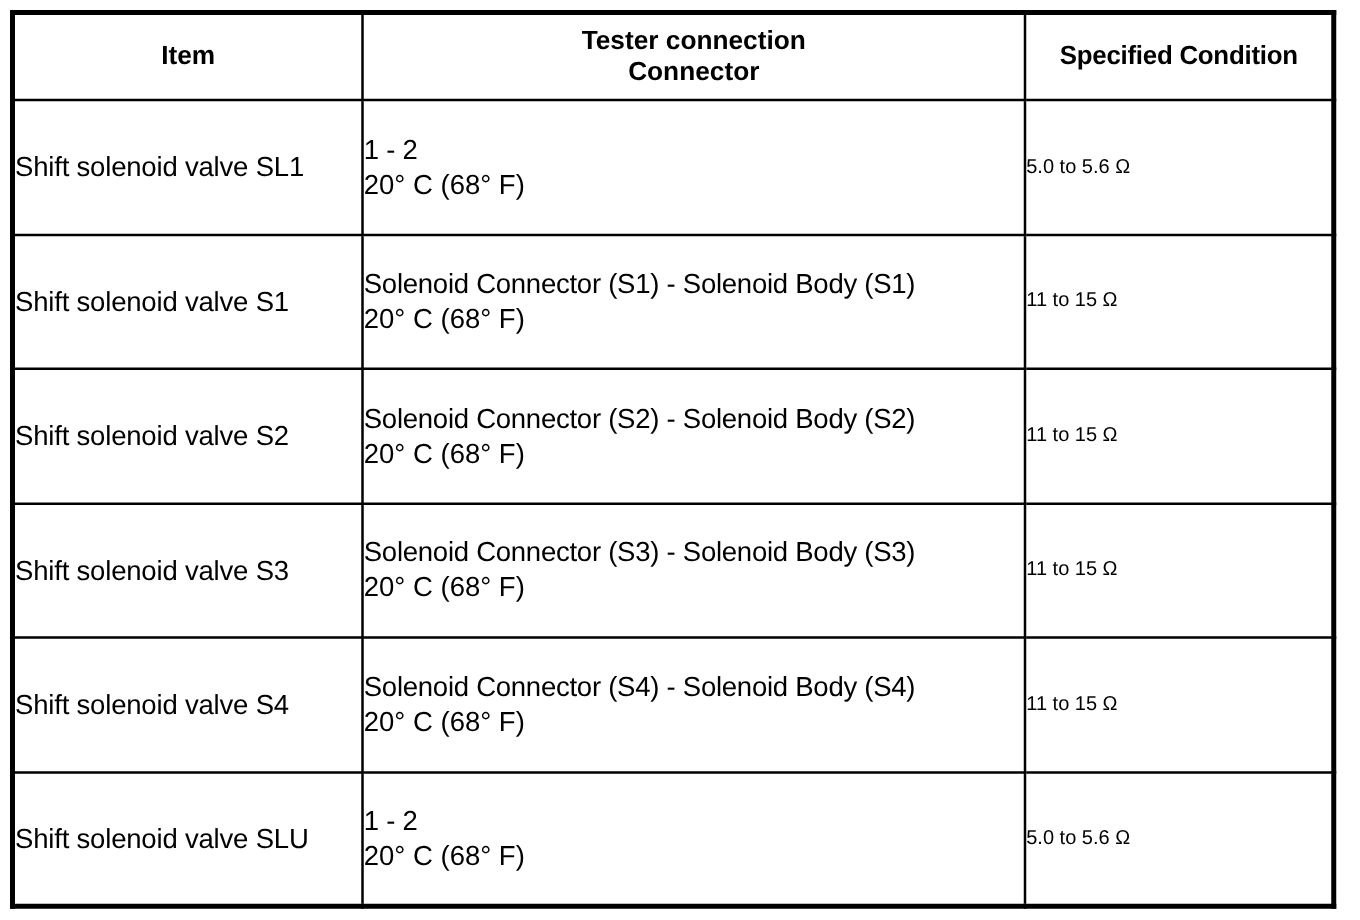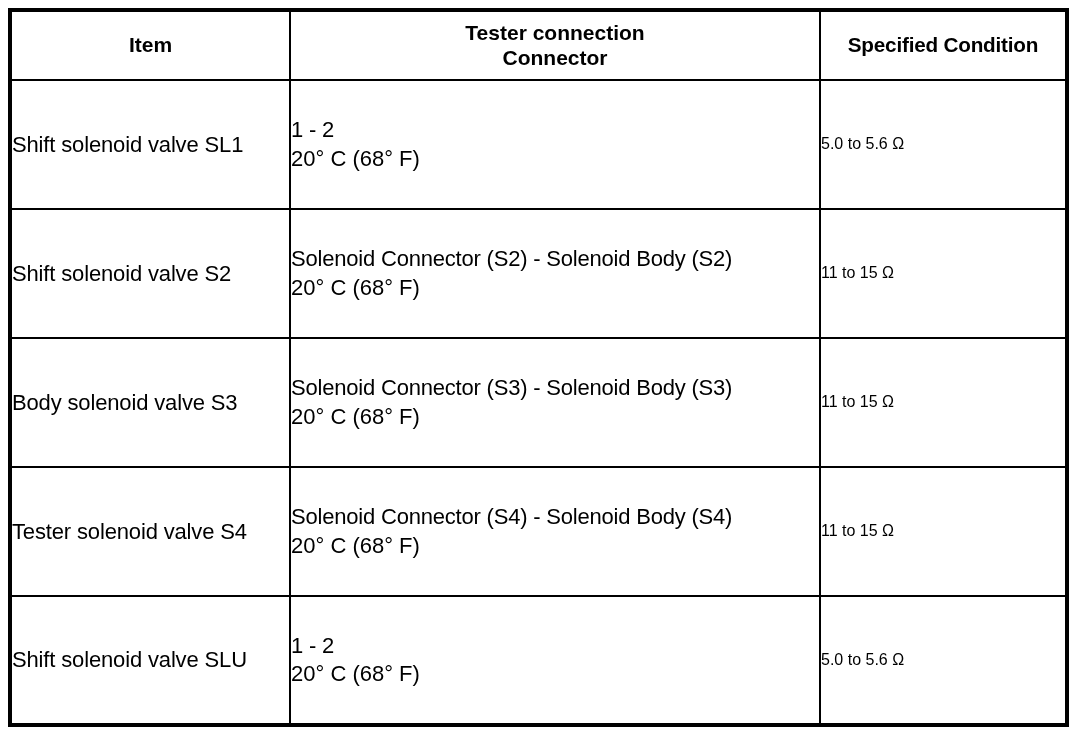--- a/index.html
+++ b/index.html
@@ -124,41 +124,49 @@
 
       <tr>
         <td class="cell-item">Shift solenoid valve SL1</td>
         <td class="cell-cond">
           <span class="cond-line1">1 - 2</span>
           <span class="cond-line2">20° C (68° F)</span>
         </td>
         <td class="cell-spec">5.0 to 5.6 Ω</td>
       </tr>
 
+      <tr>
+        <td class="cell-item">Shift solenoid valve S1</td>
+        <td class="cell-cond">
+          <span class="cond-line1">Solenoid Connector (S1) - Solenoid Body (S1)</span>
+          <span class="cond-line2">20° C (68° F)</span>
+        </td>
+        <td class="cell-spec">11 to 15 Ω</td>
+      </tr>
 
       <tr>
         <td class="cell-item">Shift solenoid valve S2</td>
         <td class="cell-cond">
           <span class="cond-line1">Solenoid Connector (S2) - Solenoid Body (S2)</span>
           <span class="cond-line2">20° C (68° F)</span>
         </td>
         <td class="cell-spec">11 to 15 Ω</td>
       </tr>
 
       <tr>
-        <td class="cell-item">Body solenoid valve S3</td>
+        <td class="cell-item">Shift solenoid valve S3</td>
         <td class="cell-cond">
           <span class="cond-line1">Solenoid Connector (S3) - Solenoid Body (S3)</span>
           <span class="cond-line2">20° C (68° F)</span>
         </td>
         <td class="cell-spec">11 to 15 Ω</td>
       </tr>
 
       <tr>
-        <td class="cell-item">Tester solenoid valve S4</td>
+        <td class="cell-item">Shift solenoid valve S4</td>
         <td class="cell-cond">
           <span class="cond-line1">Solenoid Connector (S4) - Solenoid Body (S4)</span>
           <span class="cond-line2">20° C (68° F)</span>
         </td>
         <td class="cell-spec">11 to 15 Ω</td>
       </tr>
 
 
 
 

